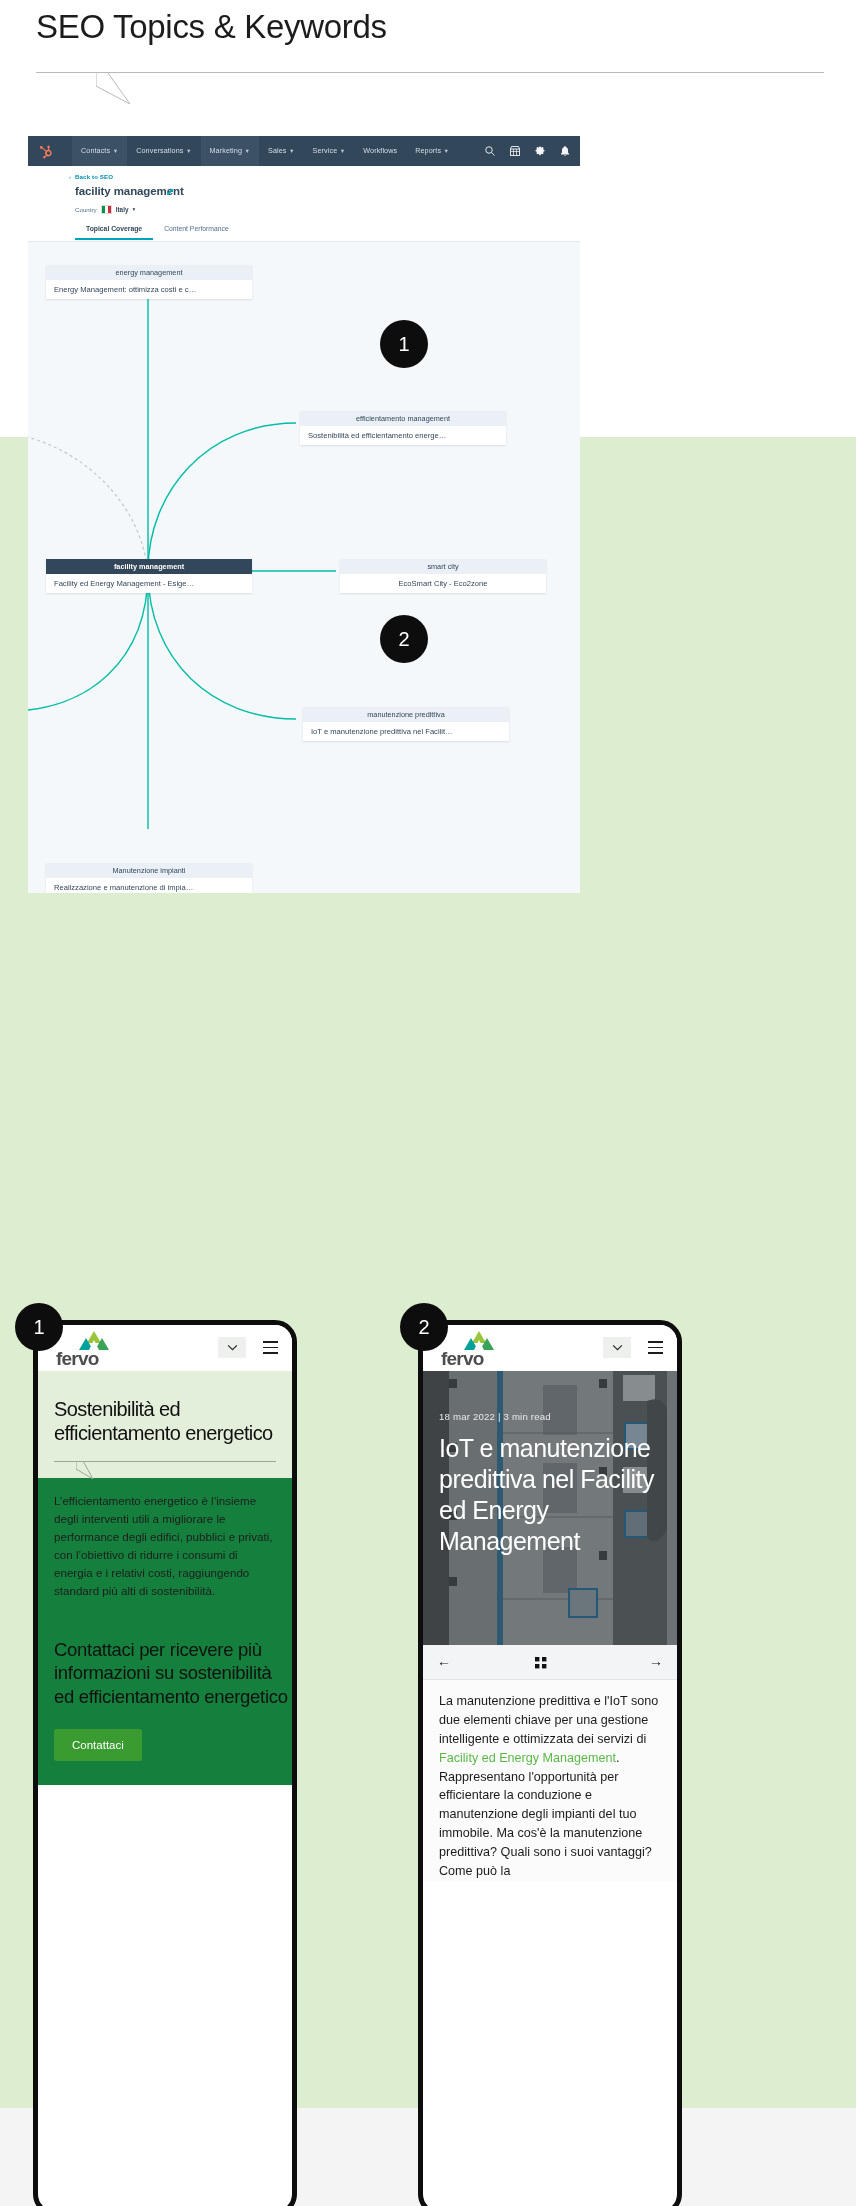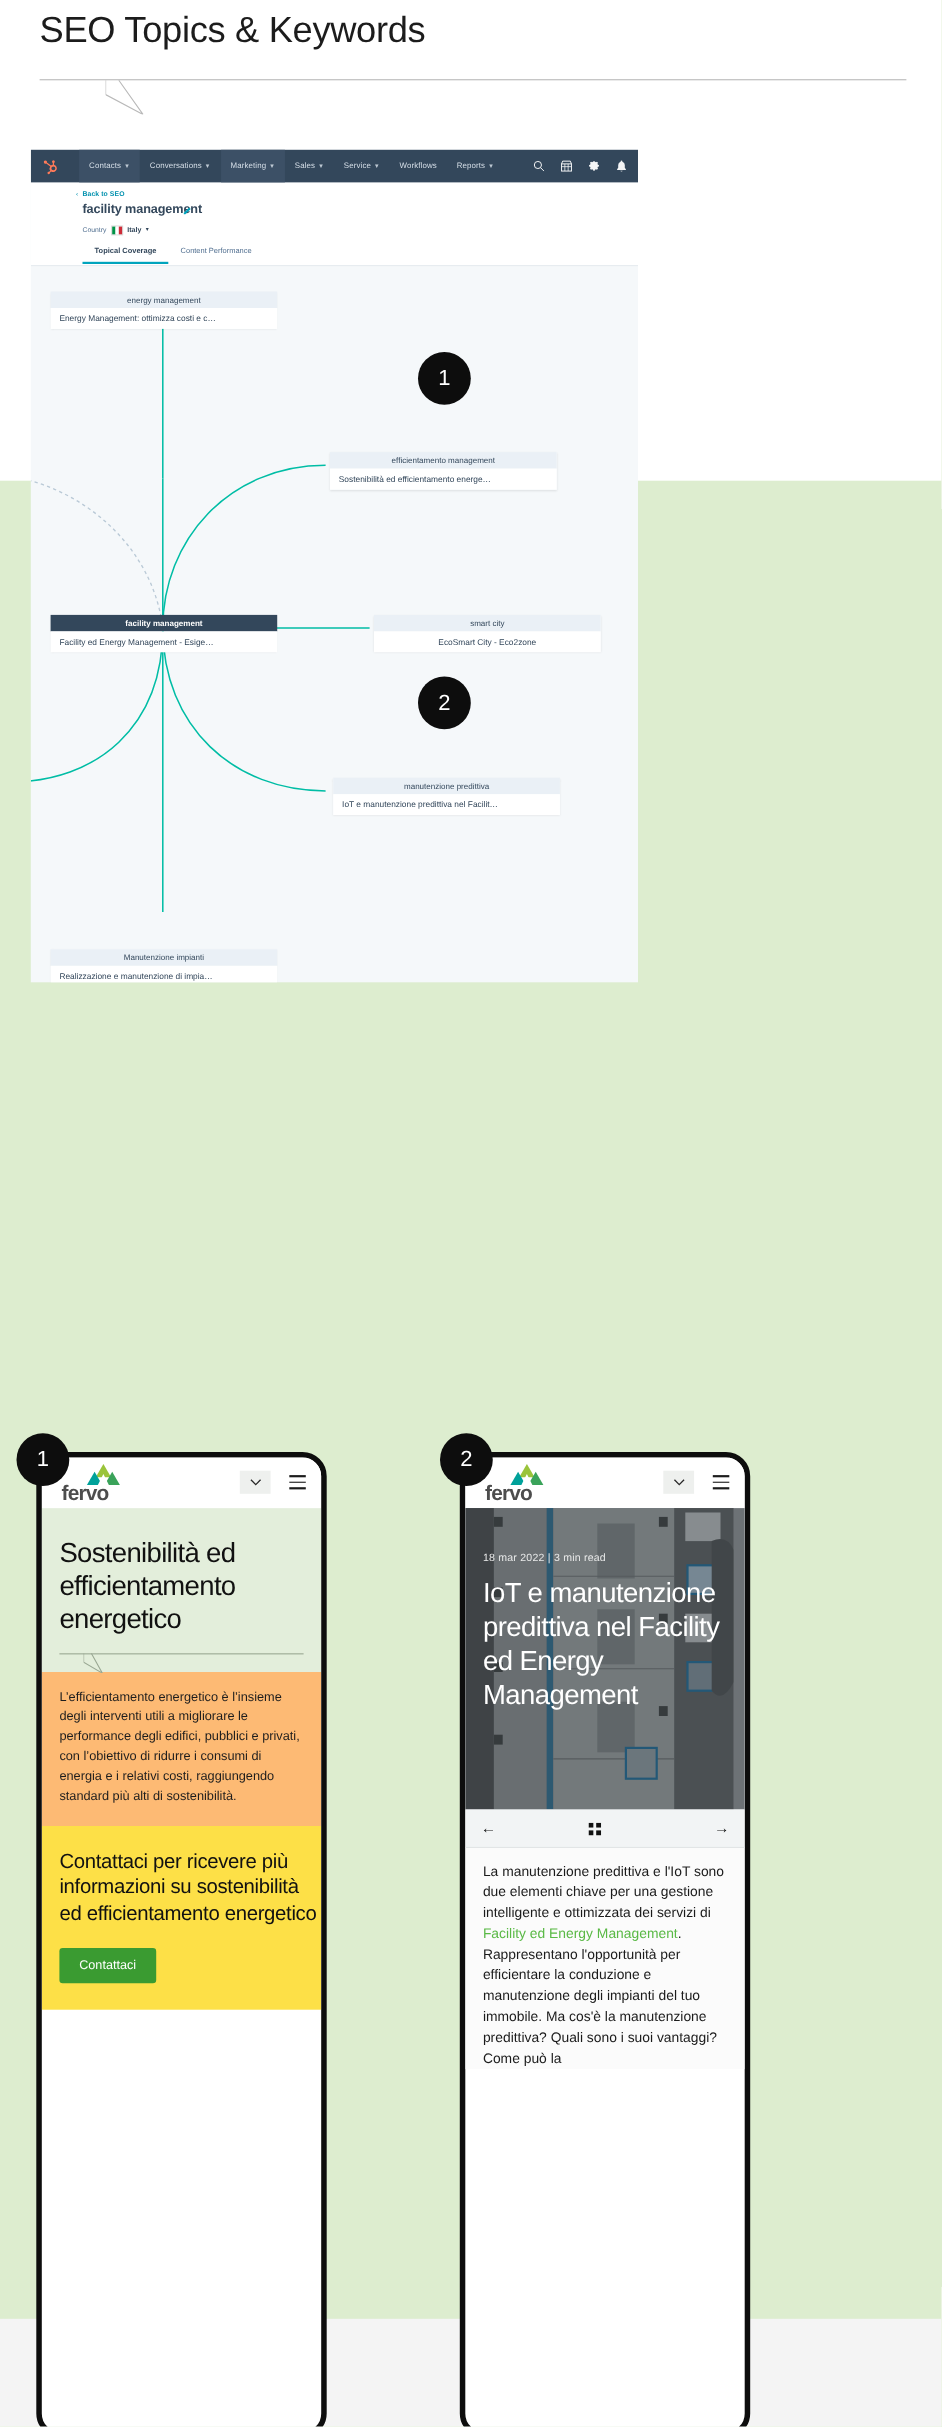--- a/index.html
+++ b/index.html
@@ -59,25 +59,25 @@
   
   .phone{position:absolute;border:5px solid #0d0d0d;border-radius:22px;background:#fff;overflow:hidden;}
   .ph-nav{height:46px;background:#fff;position:relative;}
   .logo{position:absolute;left:18px;top:6px;width:62px;height:36px;}
   .logo .word{position:absolute;left:0;top:17px;font-size:19px;font-weight:bold;color:#4d4d4d;letter-spacing:-0.8px;}
   .ph-dd{position:absolute;right:46px;top:12px;width:28px;height:21px;background:#eef0ee;display:flex;align-items:center;justify-content:center;}
   .ph-burger{position:absolute;right:14px;top:16px;width:15px;height:13px;}
   .ph-burger span{display:block;height:1.6px;background:#1c1c1c;margin-bottom:4px;}
 
   .hero1{background:#e3eedb;padding:26px 16px 16px 16px;}
-  .h1-title{font-size:25px;line-height:1.2;color:#111;letter-spacing:-0.6px;}
+  .h1-title{font-size:20px;line-height:1.2;color:#111;letter-spacing:-0.6px;}
   .h1-rule{margin:16px 0 0 0;height:1px;background:#9aa893;position:relative;}
   .h1-tail{position:absolute;left:22px;top:0;width:34px;height:18px;}
-  .body1{background:#fdba74;padding:14px 16px 18px 16px;font-size:11.6px;line-height:1.55;color:#1d1d1d;}
-  .cta1{background:#fde047;padding:20px 4px 24px 16px;}
+  .body1{background:#15803d;padding:14px 16px 18px 16px;font-size:11.6px;line-height:1.55;color:#1d1d1d;}
+  .cta1{background:#15803d;padding:20px 4px 24px 16px;}
   .cta1 h3{margin:0;font-size:18.5px;line-height:1.28;font-weight:normal;color:#111;letter-spacing:-0.3px;}
   .cta1 .btn{margin-top:20px;display:inline-block;background:#3a9b31;color:#fff;font-size:11.5px;padding:10px 18px;border-radius:3px;}
 
   .hero2{position:relative;height:274px;overflow:hidden;background:#6d7276;padding-left:22px;}
   .hero2 .meta{position:absolute;left:16px;top:40px;font-size:9.6px;color:#e9eaea;letter-spacing:.2px;}
   .hero2 .h2t{position:absolute;left:16px;top:62px;right:10px;font-size:25px;line-height:1.24;color:#fff;letter-spacing:-0.5px;}
   .ph2bar{height:34px;background:#f2f4f5;position:relative;border-bottom:1px solid #e2e5e6;}
   .ph2bar .ar{position:absolute;top:9px;font-size:14px;color:#111;line-height:1;}
   .body2{background:#fbfbfb;padding:12px 16px 0 16px;font-size:12.6px;line-height:1.5;color:#1b1b1b;}
   .lnk{color:#5ab946;}

